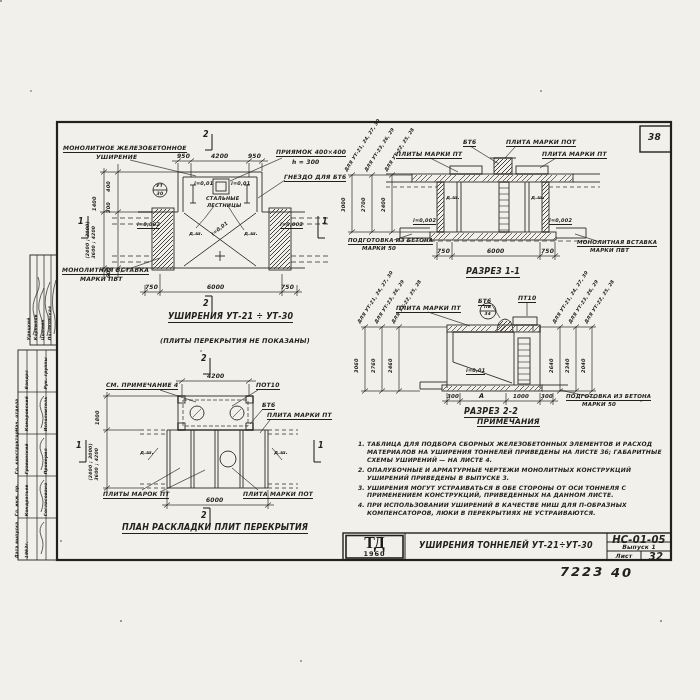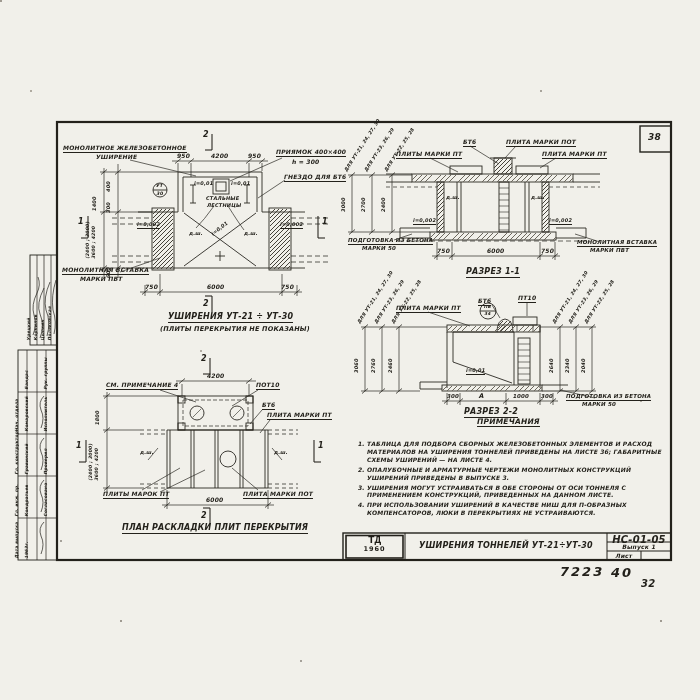--- a/index.html
+++ b/index.html
@@ -13,21 +13,21 @@
 .f65{font-size:6.5px}.f7{font-size:10px}.f75{font-size:7.5px}.f8{font-size:8px}.f9{font-size:9px}
 .f11{font-size:13px}
 .u{border-bottom:.9px solid #23211b;padding-bottom:.6px}
 .rot{transform:rotate(-90deg);transform-origin:left bottom}
 .sl{transform:rotate(-57deg);transform-origin:left bottom}
 .hatch{position:absolute;background:repeating-linear-gradient(135deg,#45423a 0,#45423a .7px,transparent .7px,transparent 3px)}
 .hatch.light{background:repeating-linear-gradient(135deg,#6b675d 0,#6b675d .6px,transparent .6px,transparent 3.4px)}
 #notes{position:absolute;left:358px;top:440px;width:304px}
 .ni{font-style:italic;font-weight:700;color:#23211b;font-size:6px;line-height:1.32;text-transform:uppercase;padding-left:9px;text-indent:-9px;margin-bottom:2px;letter-spacing:.15px}
 .logo{position:absolute;left:346px;top:535px;width:57px;text-align:center;color:#1d1b16}
-.logo .big{font-family:Liberation Mono, monospace;font-weight:700;font-size:11px;line-height:1}
+.logo .big{font-family:Liberation Serif, serif;font-weight:700;font-size:16px;line-height:1}
 .logo .yr{font-size:6.5px;font-weight:700;letter-spacing:1px;line-height:1}
 .speck{position:absolute;width:1.5px;height:1.5px;border-radius:50%;background:#8f8a80;
  box-shadow:60px 540px 0 #97928a,540px 90px 0 #9a958c,120px 620px 0 #8f8a80,640px 400px 0 #a09a90,
  300px 660px 0 #97928a,30px 90px 0 #a39d92,660px 620px 0 #8f8a80,200px 350px 0 #a8a298}
 </style>
 </head>
 <body>
 
 <div id="sheet">
 <div class="speck"></div>
@@ -406,21 +406,21 @@
 <div class="t f5 rot" style="left:97px;top:206px">1400</div>
 <div class="t f5 rot" style="left:111px;top:208px">300</div>
 <div class="t f45 rot" style="left:91px;top:254px">(2400 ; 3000)</div>
 <div class="t f45 rot" style="left:97px;top:254px">3600 ; 4200</div>
 <div class="t f5 rot" style="left:111px;top:273px">600</div>
 <div class="t f8" style="left:203px;top:131px">2</div>
 <div class="t f8" style="left:203px;top:300px">2</div>
 <div class="t f8" style="left:78px;top:218px">1</div>
 <div class="t f8" style="left:322px;top:218px">1</div>
 <div class="t f8 u" style="left:168px;top:313px">Уширения УТ-21 ÷ УТ-30</div>
-<div class="t f65" style="left:160px;top:326px">(Плиты перекрытия не показаны)</div>
+<div class="t f65" style="left:160px;top:338px">(Плиты перекрытия не показаны)</div>
 
 <div class="t f6 u" style="left:463px;top:139px">БТ6</div>
 <div class="t f6 u" style="left:506px;top:139px">Плита марки ПОТ</div>
 <div class="t f6 u" style="left:396px;top:151px">Плиты марки ПТ</div>
 <div class="t f6 u" style="left:542px;top:151px">Плита марки ПТ</div>
 <div class="t f5 lc" style="left:446px;top:195px">д.ш.</div>
 <div class="t f5 lc" style="left:531px;top:195px">д.ш.</div>
 <div class="t f5 lc u" style="left:413px;top:218px">i=0,002</div>
 <div class="t f5 lc u" style="left:549px;top:218px">i=0,002</div>
 <div class="t f55 u" style="left:577px;top:240px">Монолитная вставка</div>
@@ -493,21 +493,21 @@
 
 <div class="t f9" style="left:648px;top:133px;font-style:italic">38</div>
 <div class="logo">
   <div class="big">ТД</div>
   <div class="yr">1960</div>
 </div>
 <div class="t f8" style="left:405px;top:542px;width:202px;text-align:center">Уширения тоннелей УТ-21÷УТ-30</div>
 <div class="t f7" style="left:607px;top:534.5px;width:64px;text-align:center">НС-01-05</div>
 <div class="t f6 lc" style="left:607px;top:544px;width:64px;text-align:center">Выпуск 1</div>
 <div class="t f6 lc" style="left:607px;top:553px;width:34px;text-align:center">Лист</div>
-<div class="t f7" style="left:641px;top:579px;width:30px;">32</div>
+<div class="t f7" style="left:641px;top:552px;width:30px;text-align:center">32</div>
 <div class="t f11" style="left:560px;top:565px;letter-spacing:2px">7223</div>
 <div class="t f11" style="left:611px;top:566px;letter-spacing:2px">40</div>
 
 <div class="t f4 lc rot" style="left:31px;top:336px">Урецкий</div>
 <div class="t f4 lc rot" style="left:38px;top:336px">Корнилов</div>
 <div class="t f4 lc rot" style="left:45px;top:336px">Цыпкин</div>
 <div class="t f4 lc rot" style="left:52px;top:336px">Поляковская</div>
 <div class="t f4 lc rot" style="left:19px;top:427px">Нач. отдела</div>
 <div class="t f4 lc rot" style="left:19px;top:470px">Гл. конструктор</div>
 <div class="t f4 lc rot" style="left:19px;top:512px">Гл. инж. пр.</div>

